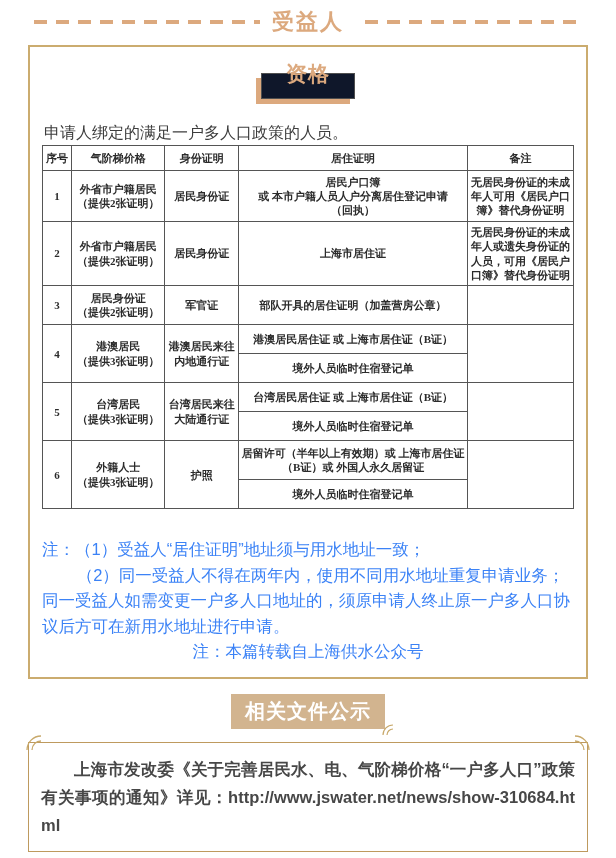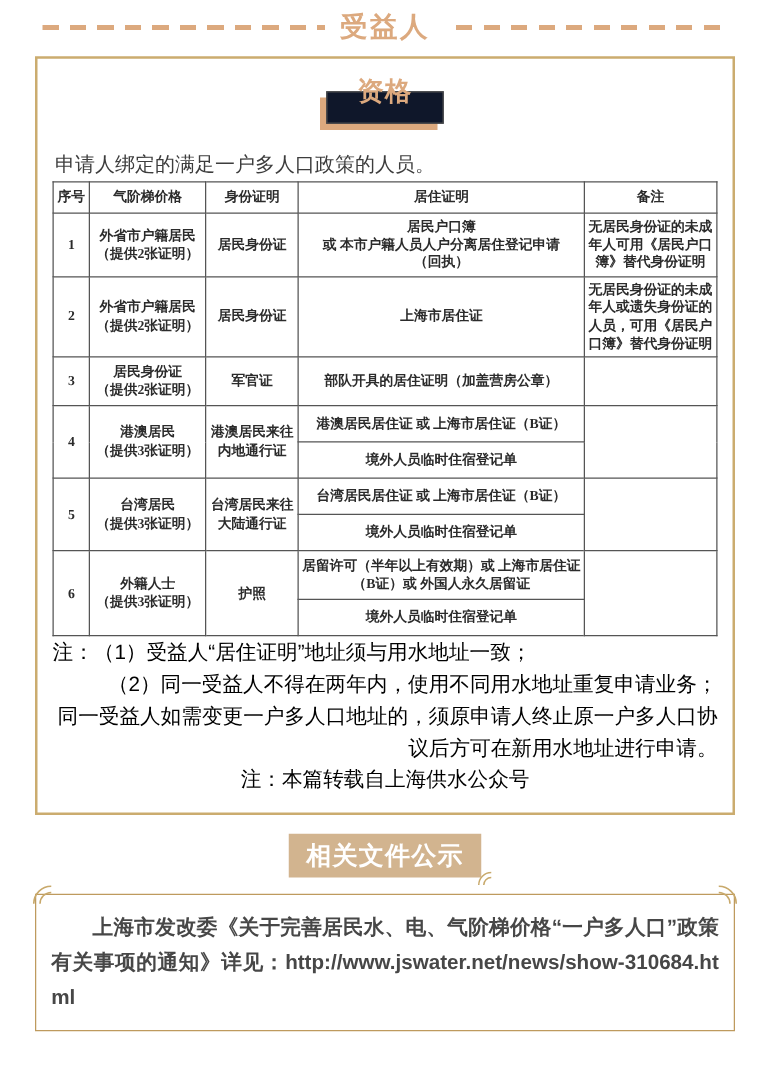--- a/index.html
+++ b/index.html
@@ -28,23 +28,23 @@
   table.doc th,table.doc td{border:1px solid #555;font-weight:bold;text-align:center;
     vertical-align:middle;padding:3px 2px;font-size:11px;line-height:1.3;}
   table.doc th{height:18px;font-size:11px;}
   td.pre,th.pre{white-space:pre-line;}
   td.remark{font-size:9.5px;text-align:left;padding:2px 3px;line-height:1.35;}
   col.w-no{width:5.5%;}col.w-cat{width:17.5%;}col.w-id{width:14%;}col.w-res{width:43%;}col.w-rem{width:20%;}
   tr.tall td{height:44px;}
   tr.mid td{height:32px;text-align:center;}
   tr.sub td{height:22px;}
   
-  .notes{margin:1px 0 0;font-size:16.5px;line-height:1.55;color:#000000;}
+  .notes{margin:28px 0 0;font-size:16.5px;line-height:1.55;color:#3b82f6;}
   .notes p{margin:0;}
-  .notes .indent{text-indent:2.1em;text-align:right;}
+  .notes .indent{text-indent:2.1em;}
   .source-note{text-align:center;margin-top:2px;}
   
   .badge-filled{position:relative;width:max-content;margin:15px auto 13px;background:#D2B48F;
     color:#fff;font-size:20px;font-weight:bold;letter-spacing:1px;padding:4px 14px;}
   .badge-filled .mini-curl{position:absolute;right:-9px;bottom:-7px;width:12px;height:12px;}
   
   .docs-box{position:relative;margin:0 28px;border:1px solid #BE9A5E;padding:12px 12px 12px;background:#fff;}
   .docs-box p{margin:0;font-size:16.5px;line-height:1.7;font-weight:600;color:#474747;
     text-indent:2em;text-align:justify;word-break:break-all;}
   .curl{position:absolute;width:16px;height:16px;}

